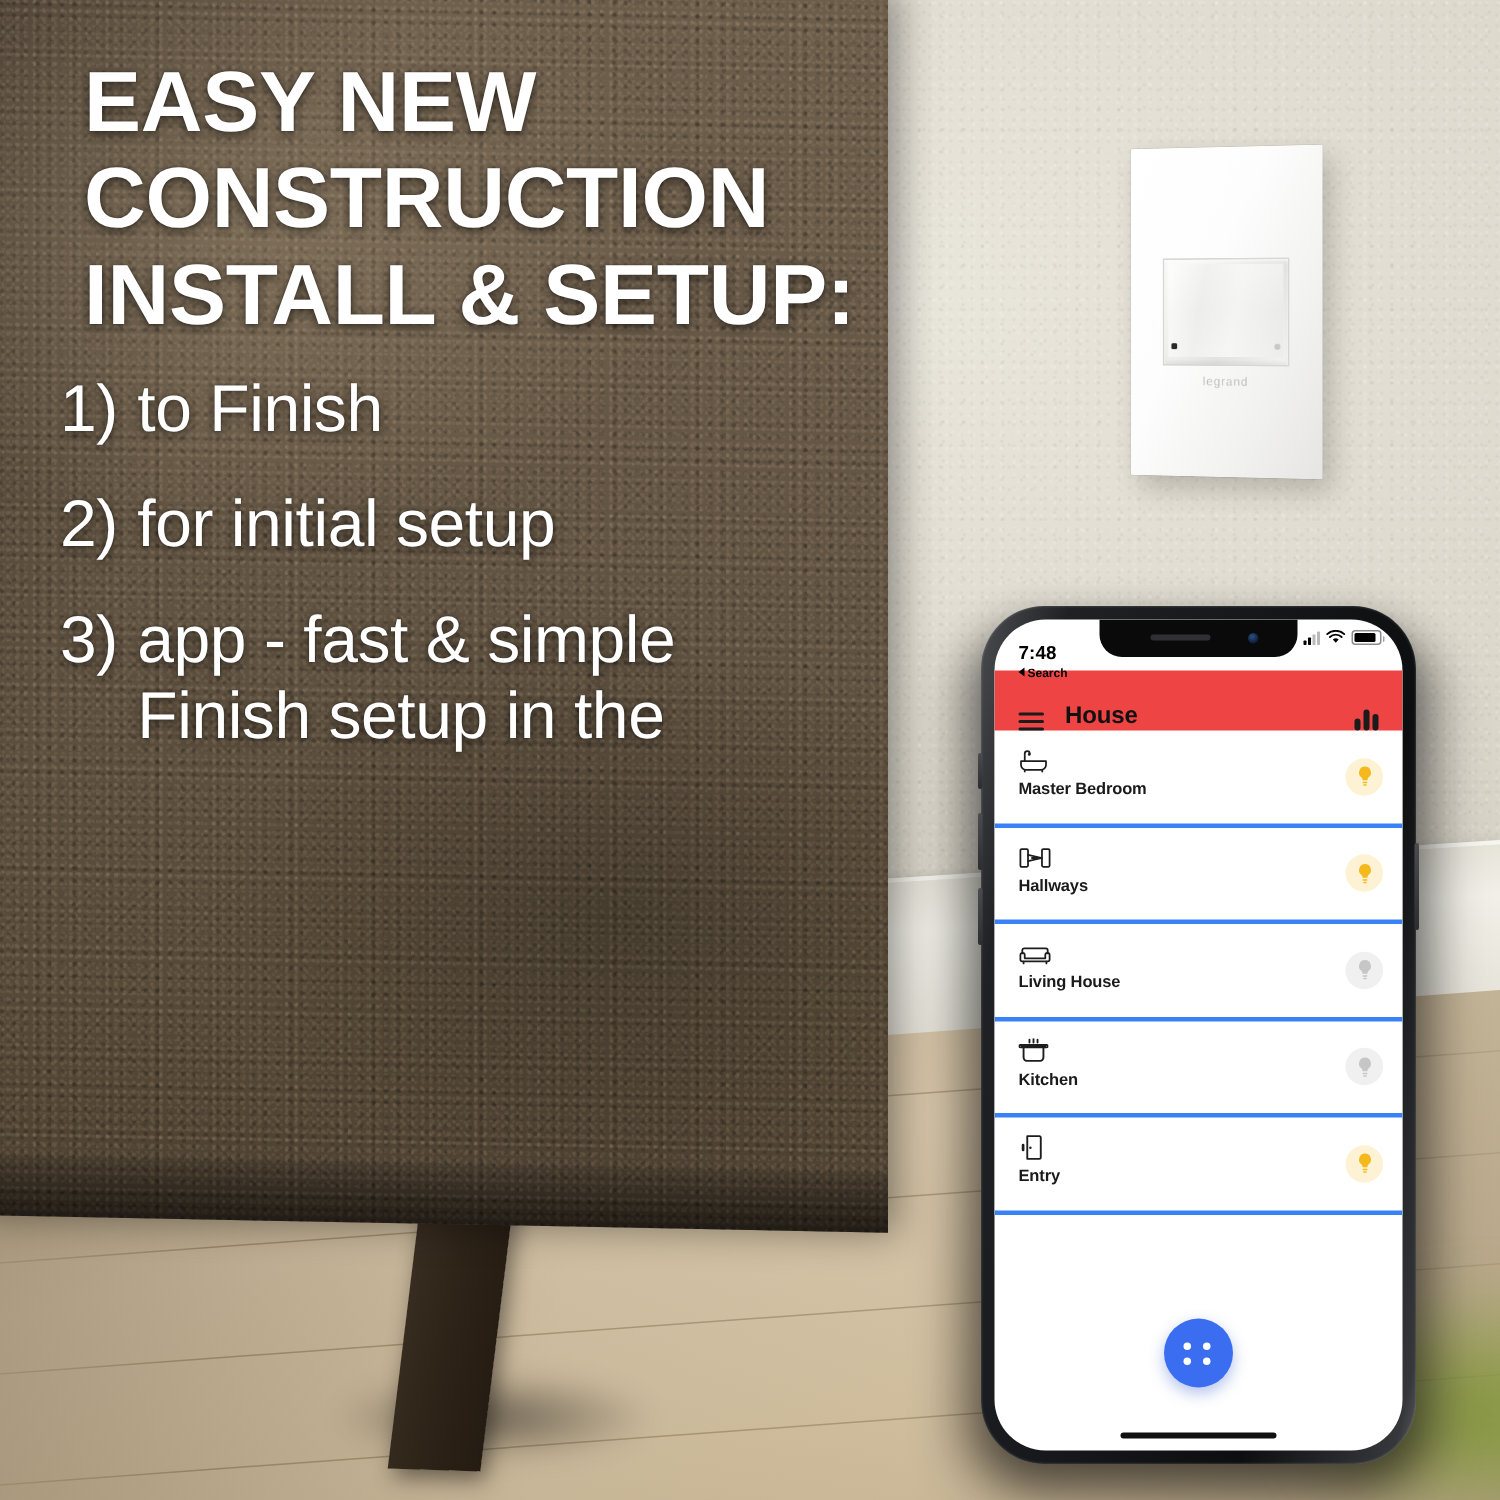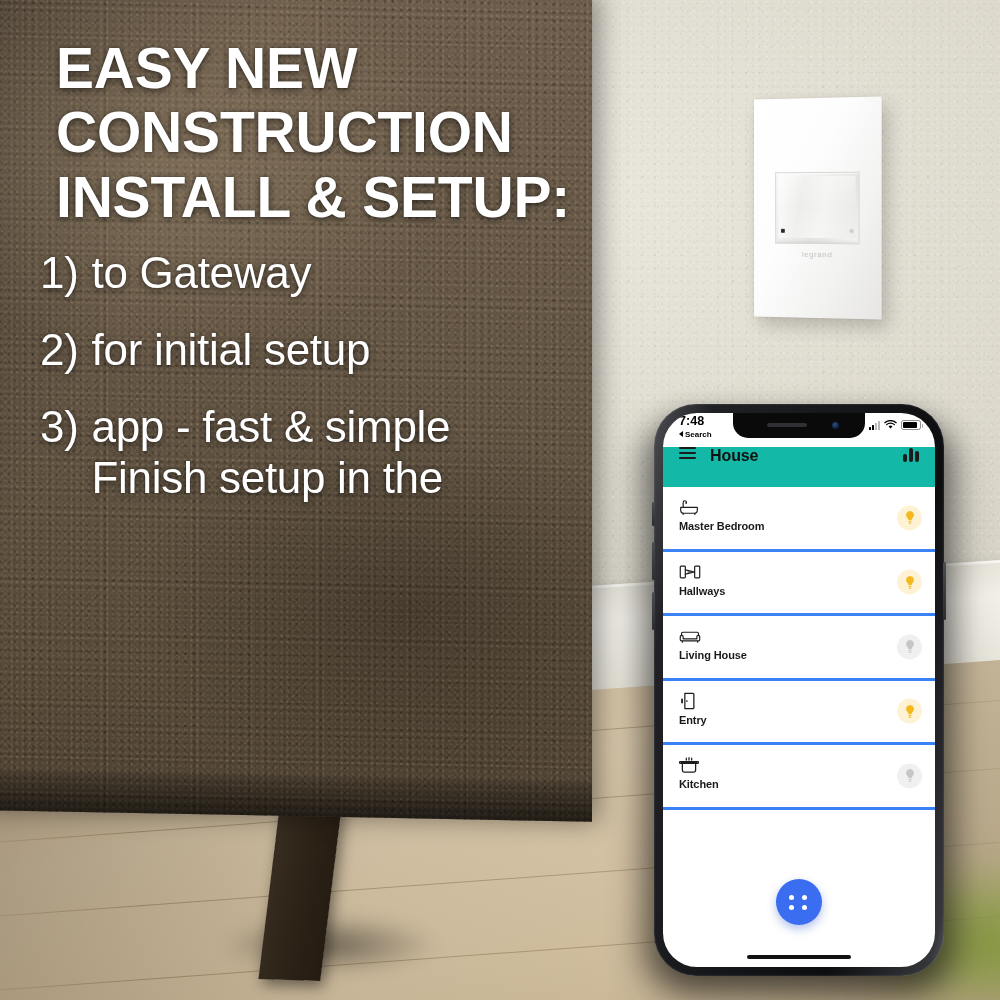--- a/index.html
+++ b/index.html
@@ -293,21 +293,21 @@
   }
 
   
   .statusbar {
     position: relative;
     height: 34px;
     z-index: 5;
   }
   .sb-left {
     position: absolute;
-    left: 16px; top: 2px;
+    left: 16px; top: 16px;
     color: #000;
   }
   .sb-time {
     font-size: 12.5px;
     font-weight: bold;
     letter-spacing: .1px;
     line-height: 1;
   }
   .sb-search {
     font-size: 8px;
@@ -352,23 +352,23 @@
     background: rgba(0,0,0,.35);
     border-radius: 0 1px 1px 0;
   }
   .batt i { display: block; height: 100%; width: 86%; background: #000; border-radius: 1px; }
 
   
   .app-header {
     position: relative;
     height: 40px;
     display: flex;
-    align-items: flex-start;
+    align-items: flex-end;
     padding: 0 16px;
-    background: #14b8a6;
+    background: #ef4444;
   }
   .hamburger { width: 17px; display: flex; flex-direction: column; gap: 3px; cursor: pointer; }
   .hamburger span { display: block; height: 2px; background: #1b1b1b; border-radius: 1px; }
   .app-title {
     margin-left: 14px;
     font-size: 16px;
     font-weight: bold;
     color: #111;
     letter-spacing: -.1px;
   }
@@ -503,21 +503,21 @@
     <h1 class="headline">
       <span class="hl-line">EASY NEW</span>
       <span class="hl-line">CONSTRUCTION</span>
       <span class="hl-line">INSTALL &amp; SETUP:</span>
     </h1>
 
     <ul class="steps">
       <li class="step">
         <span class="step-num">1)</span>
         <span class="step-text">
-          <span class="ln">to Gateway</span>
+          <span class="ln">to Finish</span>
         </span>
       </li>
       <li class="step">
         <span class="step-num">2)</span>
         <span class="step-text">
           <span class="ln">for initial setup</span>
         </span>
       </li>
       <li class="step">
         <span class="step-num">3)</span>
@@ -637,47 +637,47 @@
               <svg width="12" height="14" viewBox="0 0 12 15" fill="currentColor">
                 <path d="M6 .6a4.3 4.3 0 0 0-2.6 7.7c.5.4.8 1 .8 1.6v.5h3.6v-.5c0-.6.3-1.2.8-1.6A4.3 4.3 0 0 0 6 .6z"></path>
                 <rect x="4.2" y="11.4" width="3.6" height="1.1" rx=".55"></rect>
                 <rect x="4.7" y="13.2" width="2.6" height="1.1" rx=".55"></rect>
               </svg>
             </div>
           </div>
 
           <div class="room-row">
             <div class="room-icon">
-              <svg width="18" height="18" viewBox="0 0 20 20" fill="none" stroke="#1d1d1d" stroke-width="1.4" stroke-linecap="round" stroke-linejoin="round">
-                <path d="M6.5 1.6h9a1 1 0 0 1 1 1v14.8a1 1 0 0 1-1 1h-9z"></path>
-                <circle cx="8.8" cy="10.2" r=".9" fill="#1d1d1d" stroke="none"></circle>
-                <path d="M3.4 8.2v3.6" stroke-width="2"></path>
-              </svg>
-            </div>
-            <div class="room-label">Entry</div>
-            <div class="bulb on">
-              <svg width="12" height="14" viewBox="0 0 12 15" fill="currentColor">
-                <path d="M6 .6a4.3 4.3 0 0 0-2.6 7.7c.5.4.8 1 .8 1.6v.5h3.6v-.5c0-.6.3-1.2.8-1.6A4.3 4.3 0 0 0 6 .6z"></path>
-                <rect x="4.2" y="11.4" width="3.6" height="1.1" rx=".55"></rect>
-                <rect x="4.7" y="13.2" width="2.6" height="1.1" rx=".55"></rect>
-              </svg>
-            </div>
-          </div>
-
-          <div class="room-row">
-            <div class="room-icon">
               <svg width="20" height="17" viewBox="0 0 22 19" fill="none" stroke="#1d1d1d" stroke-width="1.4" stroke-linecap="round" stroke-linejoin="round">
                 <path d="M8 1.2v2.2M11 .8v2.6M14 1.2v2.2"></path>
                 <path d="M2.2 6.4h17.6"></path>
                 <path d="M3.6 6.4v8.2A2.4 2.4 0 0 0 6 17h10a2.4 2.4 0 0 0 2.4-2.4V6.4"></path>
                 <path d="M1.2 5.2h19.6a.9.9 0 0 1 0 1.8H1.2a.9.9 0 0 1 0-1.8z" fill="none"></path>
               </svg>
             </div>
             <div class="room-label">Kitchen</div>
             <div class="bulb off">
+              <svg width="12" height="14" viewBox="0 0 12 15" fill="currentColor">
+                <path d="M6 .6a4.3 4.3 0 0 0-2.6 7.7c.5.4.8 1 .8 1.6v.5h3.6v-.5c0-.6.3-1.2.8-1.6A4.3 4.3 0 0 0 6 .6z"></path>
+                <rect x="4.2" y="11.4" width="3.6" height="1.1" rx=".55"></rect>
+                <rect x="4.7" y="13.2" width="2.6" height="1.1" rx=".55"></rect>
+              </svg>
+            </div>
+          </div>
+
+          <div class="room-row">
+            <div class="room-icon">
+              <svg width="18" height="18" viewBox="0 0 20 20" fill="none" stroke="#1d1d1d" stroke-width="1.4" stroke-linecap="round" stroke-linejoin="round">
+                <path d="M6.5 1.6h9a1 1 0 0 1 1 1v14.8a1 1 0 0 1-1 1h-9z"></path>
+                <circle cx="8.8" cy="10.2" r=".9" fill="#1d1d1d" stroke="none"></circle>
+                <path d="M3.4 8.2v3.6" stroke-width="2"></path>
+              </svg>
+            </div>
+            <div class="room-label">Entry</div>
+            <div class="bulb on">
               <svg width="12" height="14" viewBox="0 0 12 15" fill="currentColor">
                 <path d="M6 .6a4.3 4.3 0 0 0-2.6 7.7c.5.4.8 1 .8 1.6v.5h3.6v-.5c0-.6.3-1.2.8-1.6A4.3 4.3 0 0 0 6 .6z"></path>
                 <rect x="4.2" y="11.4" width="3.6" height="1.1" rx=".55"></rect>
                 <rect x="4.7" y="13.2" width="2.6" height="1.1" rx=".55"></rect>
               </svg>
             </div>
           </div>
 
         </div>
 

